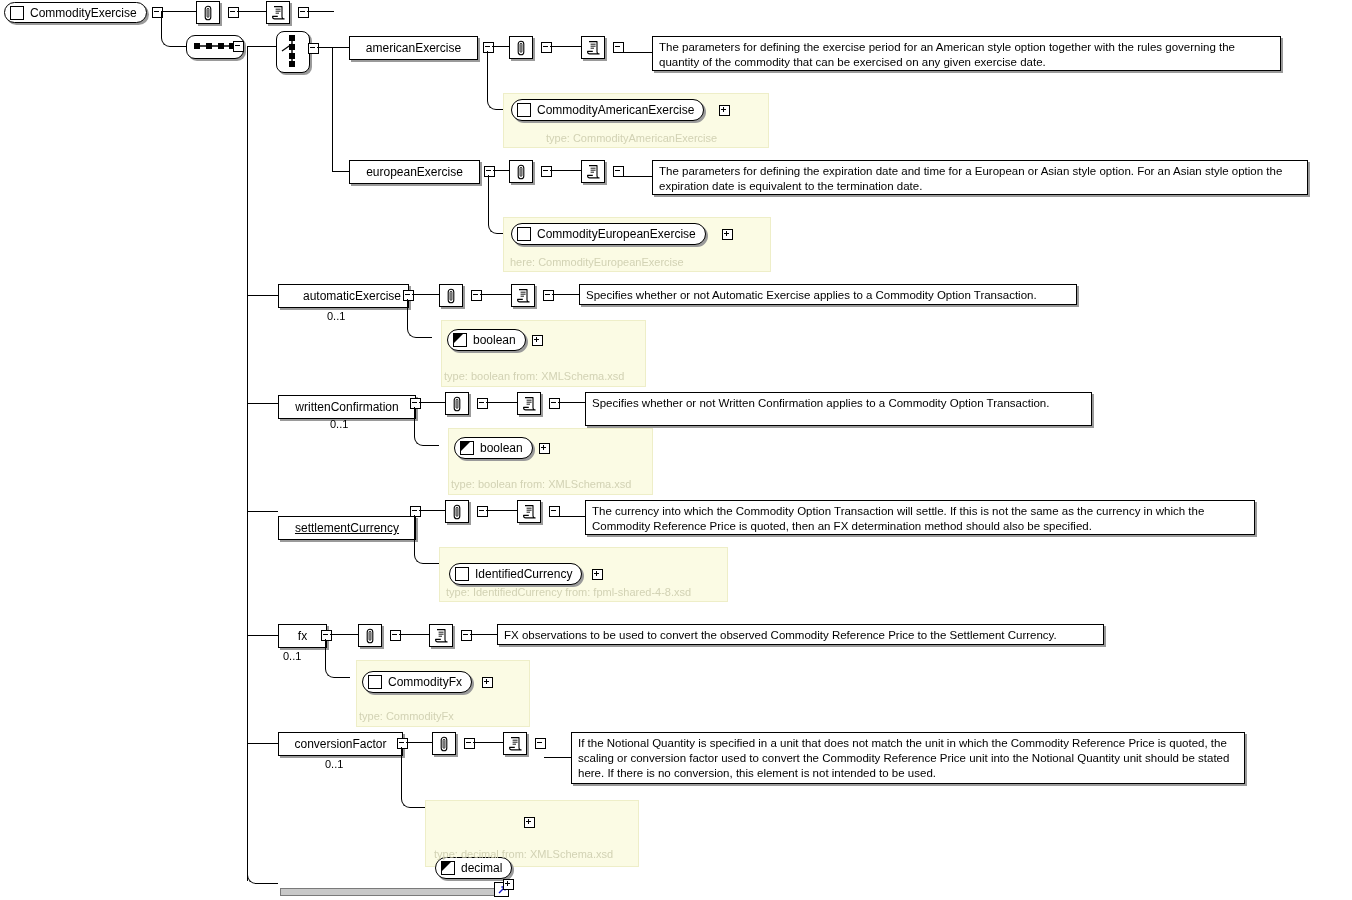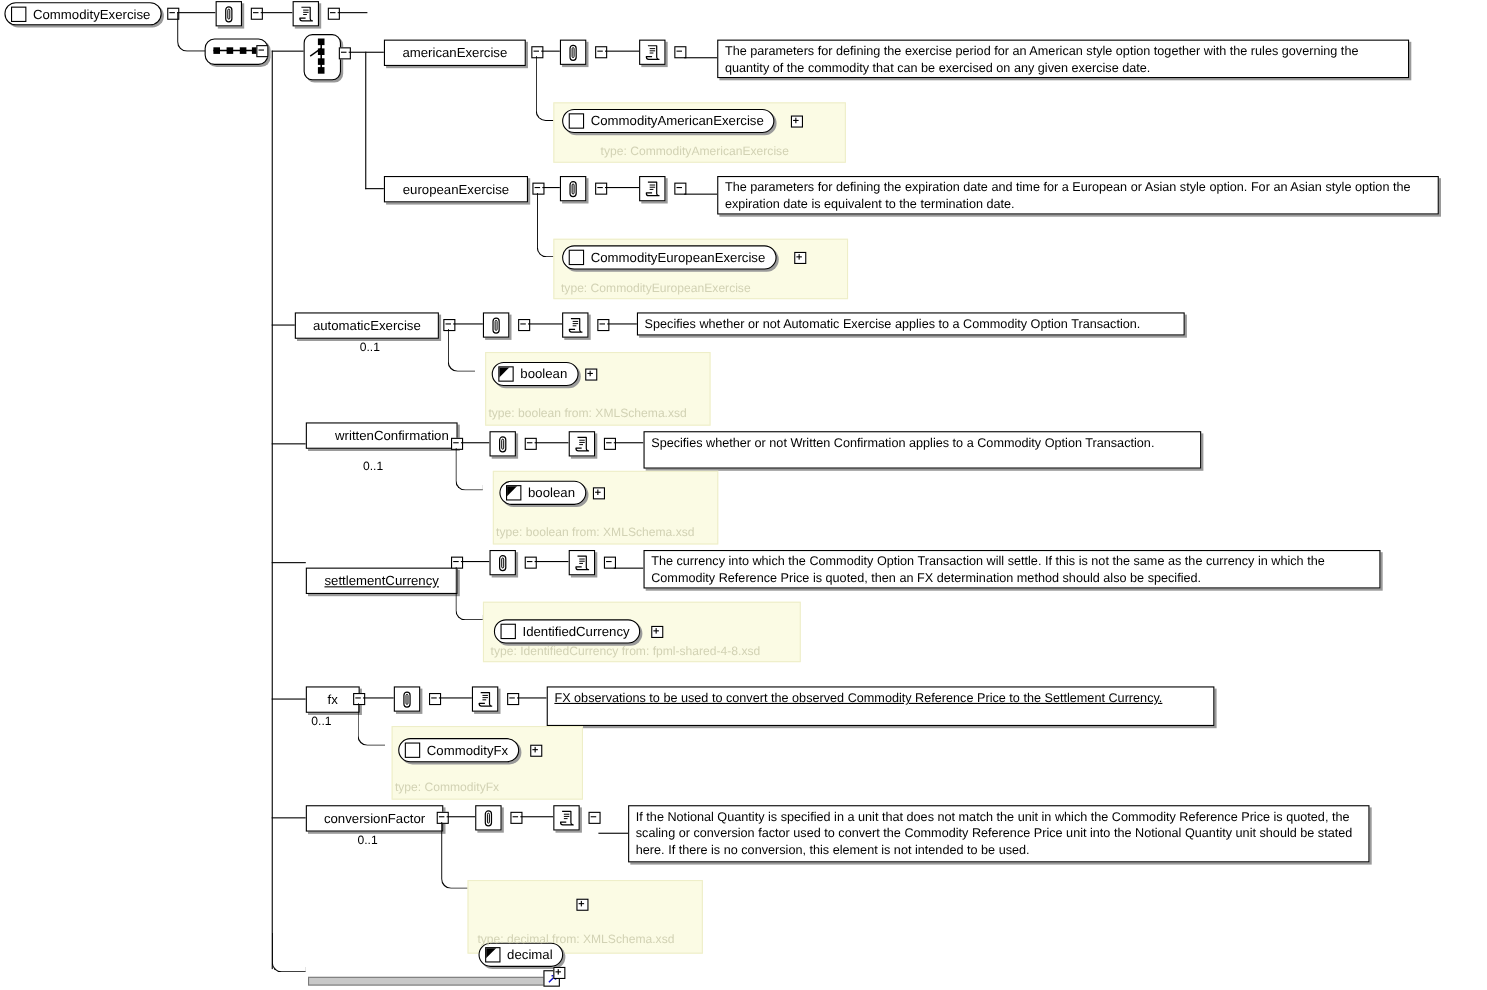--- a/index.html
+++ b/index.html
@@ -208,24 +208,24 @@
   </div>
 
   <div class="elbow" style="left:488px;top:175px;width:23px;height:58px;"></div>
 
   <div class="typepanel" style="left:503px;top:217px;width:266px;height:53px;"></div>
   <div class="capsule" style="left:511px;top:223px;height:20px;">
     <span class="glyph"></span>
     <span>CommodityEuropeanExercise</span>
   </div>
   <div class="pmi" style="left:722px;top:229px;"></div>
-  <div class="typecap" style="left:510px;top:257px;">type: CommodityEuropeanExercise</div>
+  <div class="typecap" style="left:510px;top:257px;">here: CommodityEuropeanExercise</div>
 
   <div class="hline" style="left:247px;top:295px;width:31px;"></div>
-  <div class="elembox" style="left:268px;top:284px;width:115px;height:22px;">
+  <div class="elembox" style="left:278px;top:284px;width:115px;height:22px;justify-content:flex-end;">
     <span>automaticExercise</span>
   </div>
   <div class="occ" style="left:327px;top:311px;">0..1</div>
   <div class="pm" style="left:403px;top:290px;"></div>
   <div class="hline" style="left:412px;top:294px;width:27px;"></div>
 
   <div class="icontile" style="left:439px;top:284px;width:22px;height:21px;">
     <svg width="12" height="16" viewBox="0 0 12 16">
       <rect x="3.2" y="1.2" width="5.6" height="13.6" rx="2.8" fill="#fff" stroke="#000" stroke-width="1.1"></rect>
       <rect x="5.1" y="3.3" width="1.8" height="9" rx="0.9" fill="#fff" stroke="#000" stroke-width="0.9"></rect>
@@ -251,21 +251,21 @@
 
   <div class="typepanel" style="left:441px;top:320px;width:203px;height:65px;"></div>
   <div class="capsule" style="left:447px;top:329px;height:20px;">
     <span class="glyph simple"></span>
     <span>boolean</span>
   </div>
   <div class="pmi" style="left:532px;top:335px;"></div>
   <div class="typecap" style="left:444px;top:371px;">type: boolean from: XMLSchema.xsd</div>
 
   <div class="hline" style="left:247px;top:403px;width:31px;"></div>
-  <div class="elembox" style="left:278px;top:384px;width:122px;height:22px;justify-content:flex-end;">
+  <div class="elembox" style="left:278px;top:395px;width:122px;height:22px;">
     <span>writtenConfirmation</span>
   </div>
   <div class="occ" style="left:330px;top:419px;">0..1</div>
   <div class="pm" style="left:410px;top:398px;"></div>
   <div class="hline" style="left:419px;top:402px;width:26px;"></div>
 
   <div class="icontile" style="left:445px;top:392px;width:22px;height:21px;">
     <svg width="12" height="16" viewBox="0 0 12 16">
       <rect x="3.2" y="1.2" width="5.6" height="13.6" rx="2.8" fill="#fff" stroke="#000" stroke-width="1.1"></rect>
       <rect x="5.1" y="3.3" width="1.8" height="9" rx="0.9" fill="#fff" stroke="#000" stroke-width="0.9"></rect>
@@ -355,21 +355,21 @@
 
   <div class="icontile" style="left:429px;top:624px;width:22px;height:21px;">
     <svg width="14" height="16" viewBox="0 0 14 16">
       <path d="M3 1.6 h8 v10.2 a2.1 2.1 0 0 0 2.1 2.1 h-9.4 a2.1 2.1 0 0 1 -2.1 -2.1 v-0.4 h5.2" fill="#fff" stroke="#000" stroke-width="1.1" stroke-linejoin="round"></path>
       <path d="M4.6 4.2 h5 M4.6 6.2 h5 M4.6 8.2 h3.4" stroke="#000" stroke-width="0.9"></path>
     </svg>
   </div>
   <div class="pm" style="left:461px;top:630px;"></div>
   <div class="hline" style="left:470px;top:634px;width:27px;"></div>
 
-  <div class="docbox" style="left:497px;top:624px;width:607px;height:36px;text-decoration:underline;">
+  <div class="docbox" style="left:497px;top:624px;width:607px;height:21px;">
     <span>FX observations to be used to convert the observed Commodity Reference Price to the Settlement Currency.</span>
   </div>
 
   <div class="elbow" style="left:325px;top:639px;width:24px;height:38px;"></div>
 
   <div class="typepanel" style="left:356px;top:660px;width:172px;height:65px;"></div>
   <div class="capsule" style="left:362px;top:671px;height:20px;">
     <span class="glyph"></span>
     <span>CommodityFx</span>
   </div>

